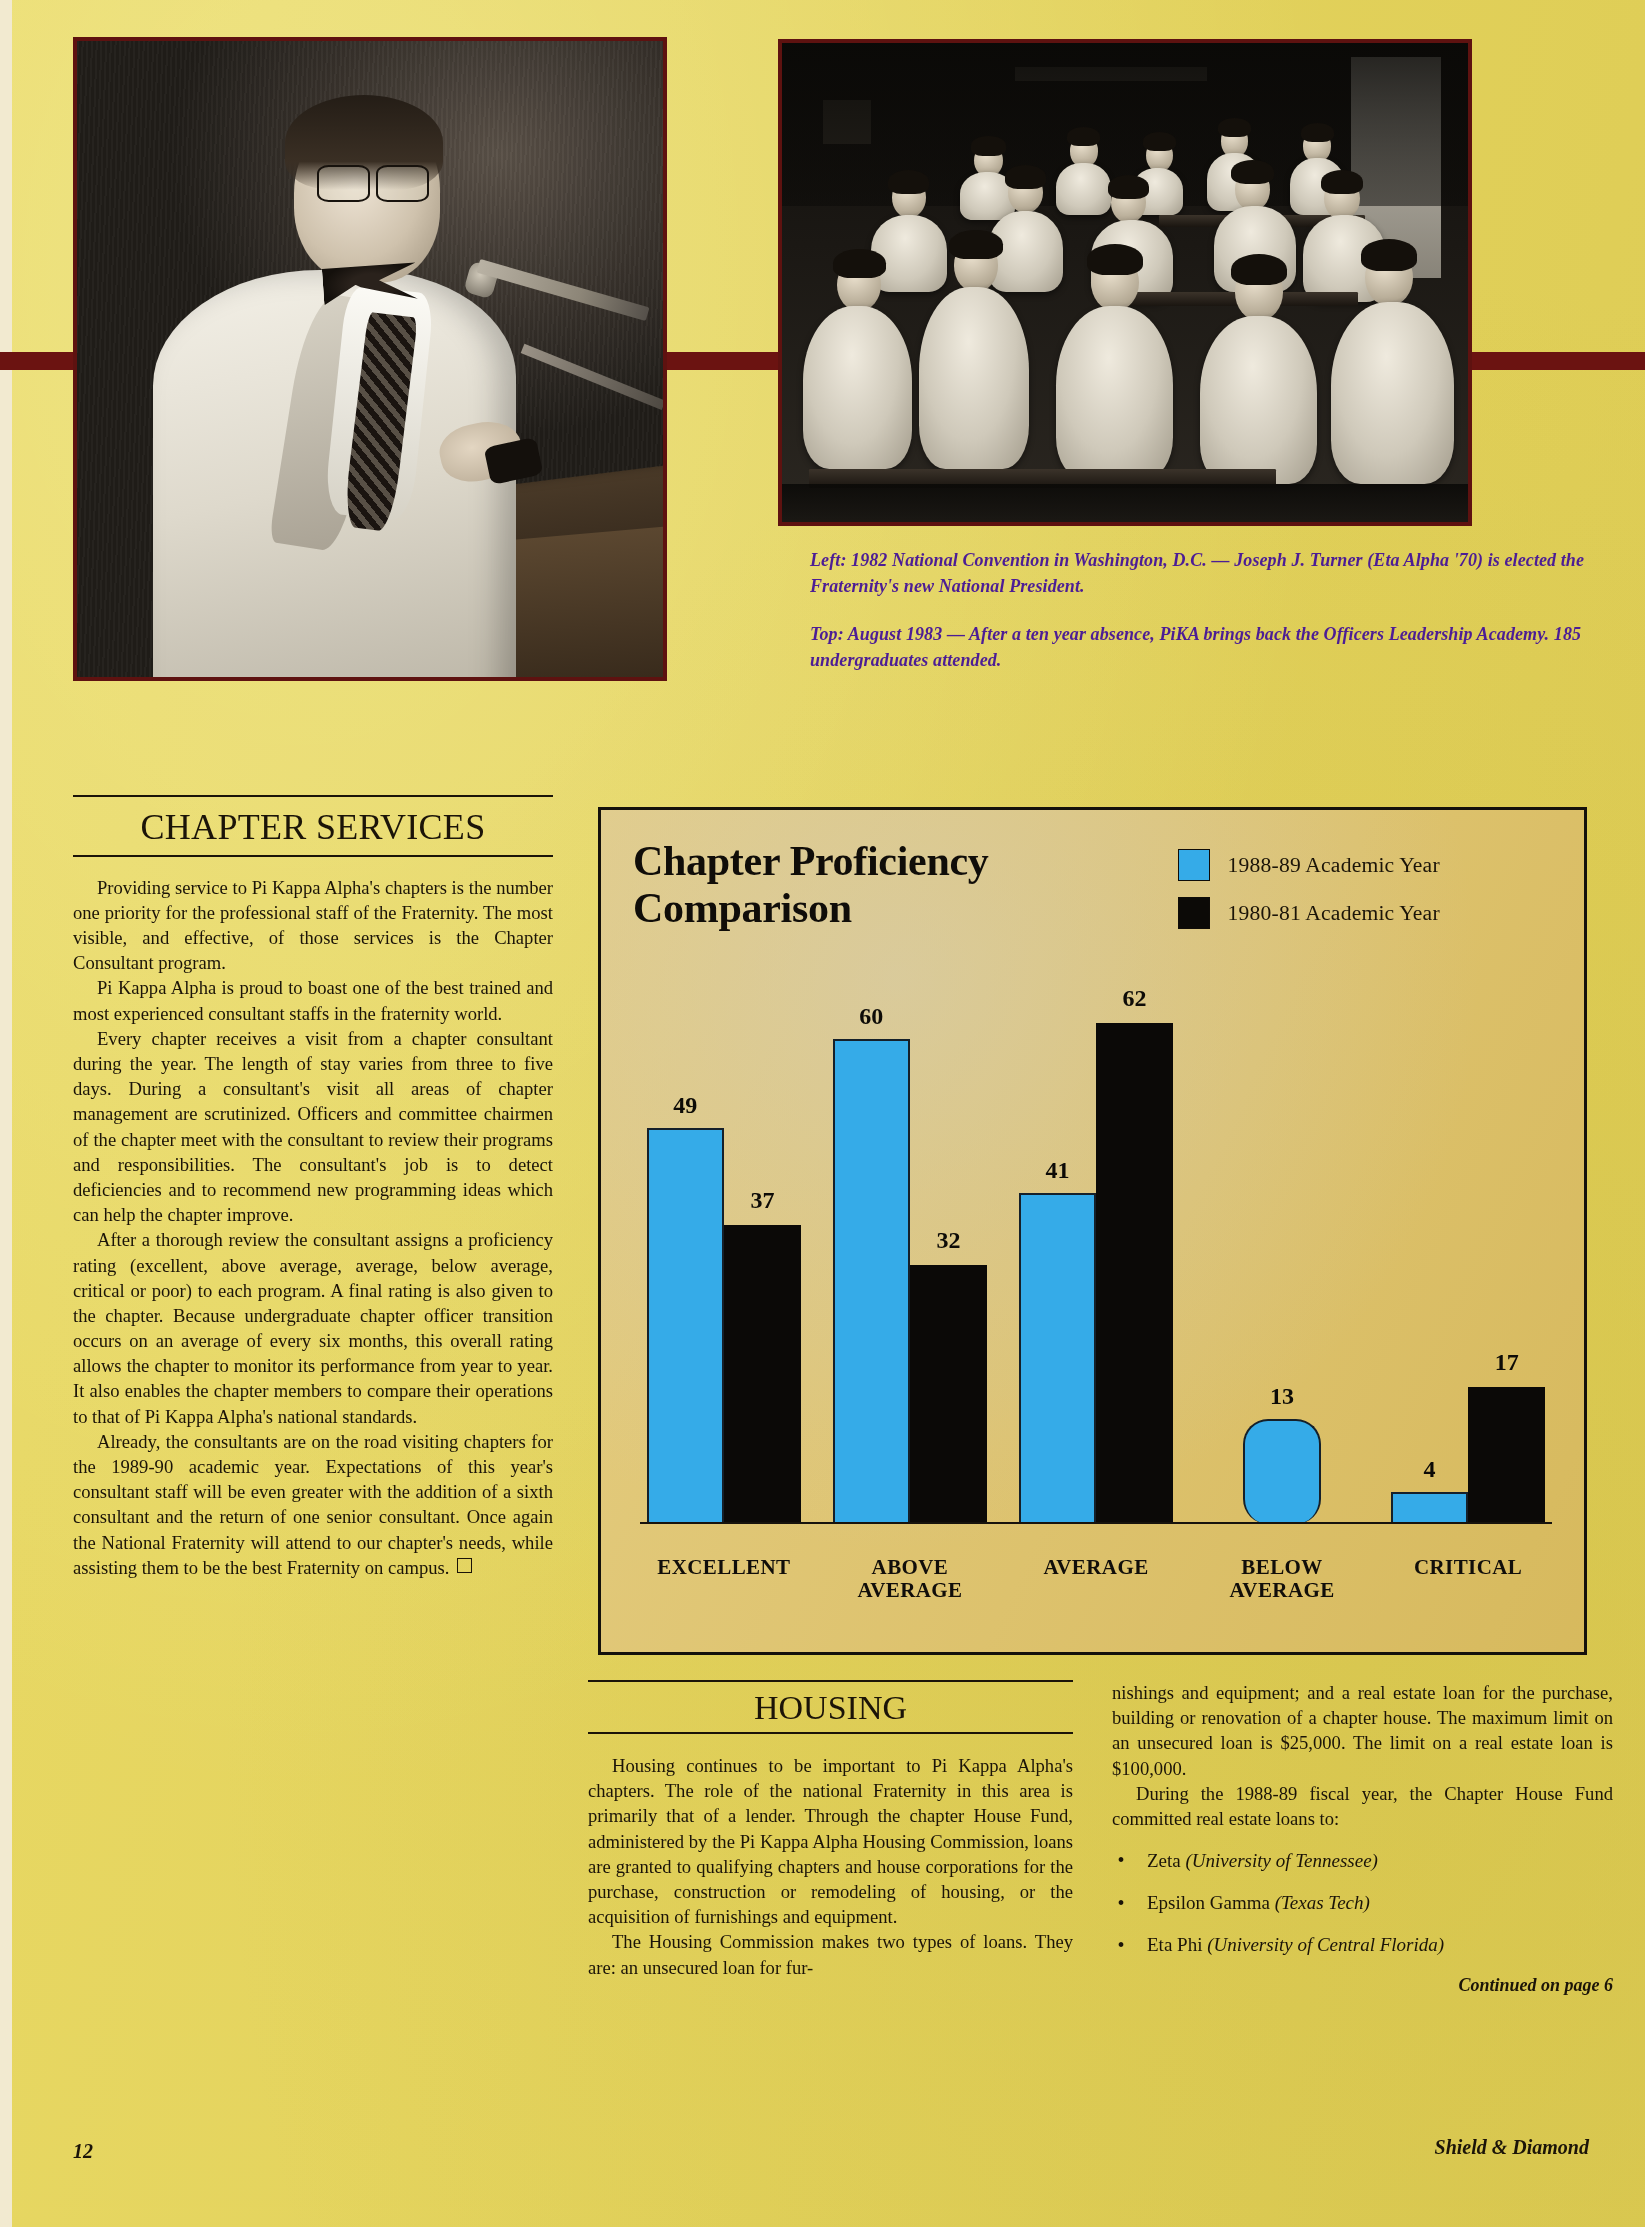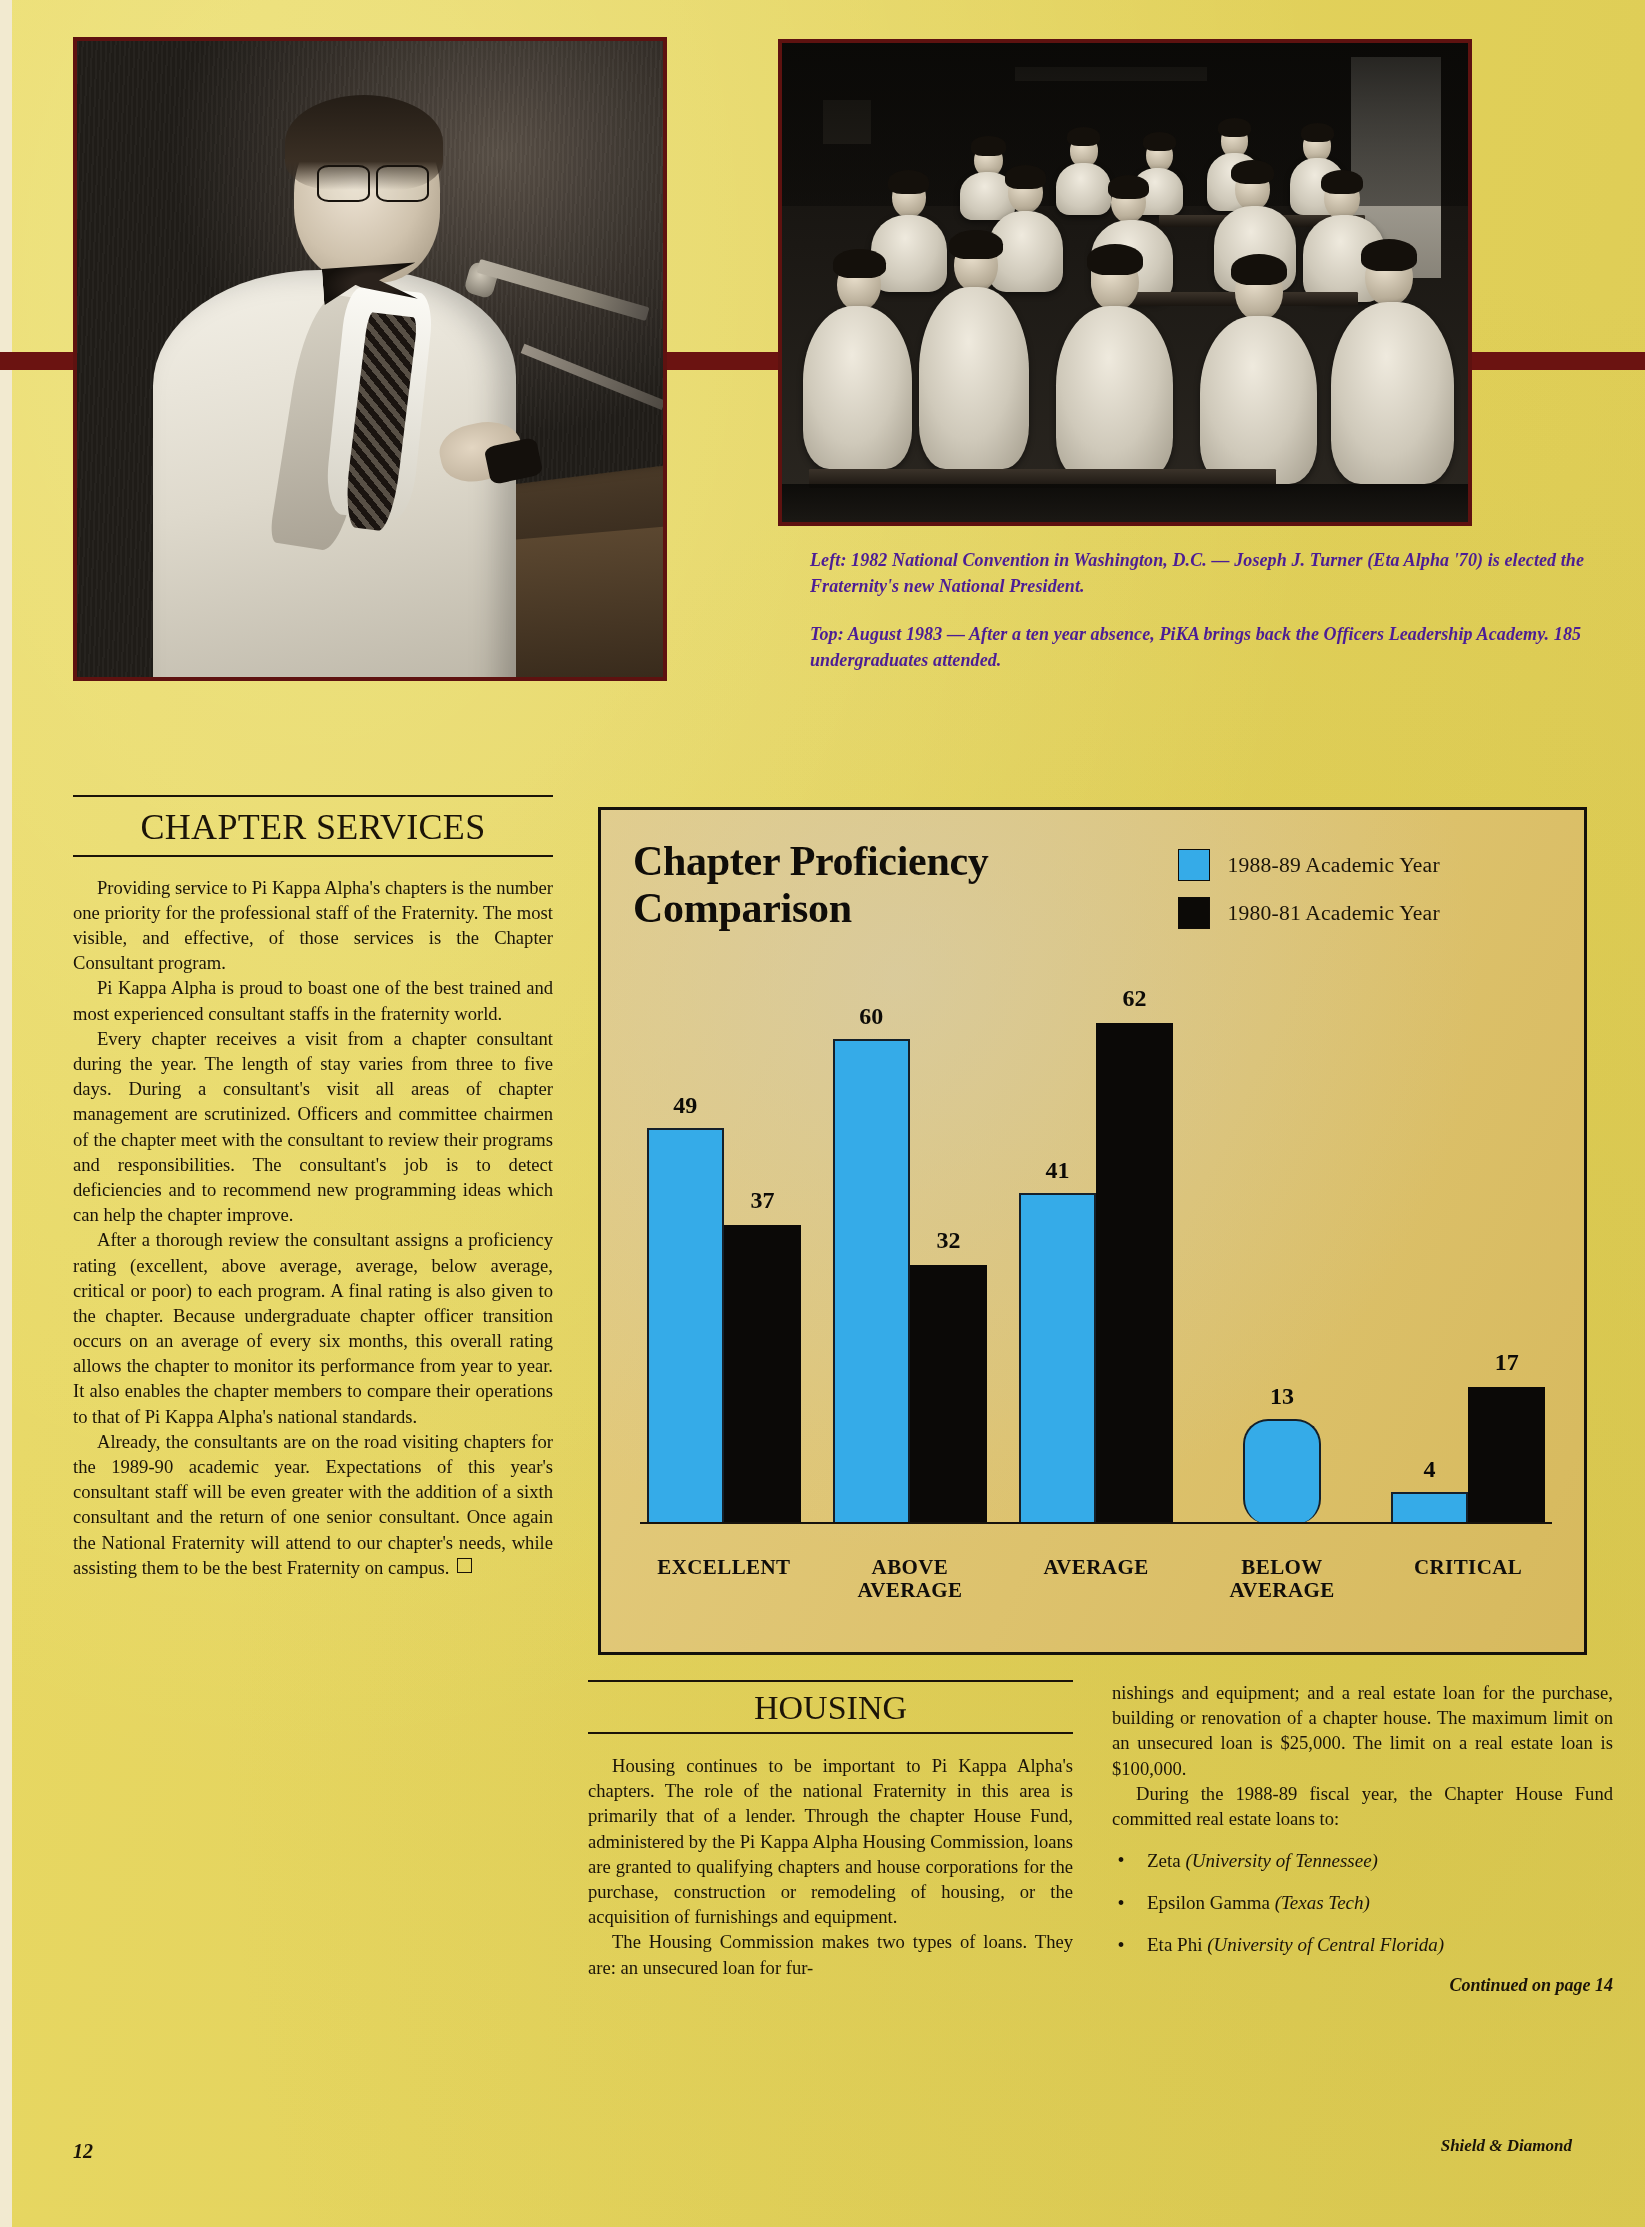--- a/index.html
+++ b/index.html
@@ -314,23 +314,23 @@
     position: absolute;
     left: 73px;
     top: 2140px;
     font-size: 20px;
     font-style: italic;
     font-weight: bold;
     z-index: 6;
   }
   .masthead {
     position: absolute;
-    right: 73px;
+    right: 56px;
     top: 2136px;
-    font-size: 17px;
+    font-size: 20px;
     font-style: italic;
     font-weight: bold;
     z-index: 6;
   }
 
   
   .col-mid {
     position:absolute;
     left: 588px;
     top: 1680px;
@@ -713,18 +713,18 @@
 </div>
 
 <div class="col-right">
   <p class="body-text">nishings and equipment; and a real estate loan for the purchase, building or renovation of a chapter house. The maximum limit on an unsecured loan is $25,000. The limit on a real estate loan is $100,000.</p>
   <p class="body-text">During the 1988-89 fiscal year, the Chapter House Fund committed real estate loans to:</p>
   <ul class="bullets" id="loan-list">
       <li><span>Zeta </span><em>(University of Tennessee)</em></li>
       <li><span>Epsilon Gamma </span><em>(Texas Tech)</em></li>
       <li><span>Eta Phi </span><em>(University of Central Florida)</em></li>
     </ul>
-  <div class="contd">Continued on page 14</div>
+  <div class="contd">Continued on page 6</div>
 </div>
 
 <div class="folio">12</div>
 <div class="masthead">Shield &amp; Diamond</div>
 
 
 </body></html>

